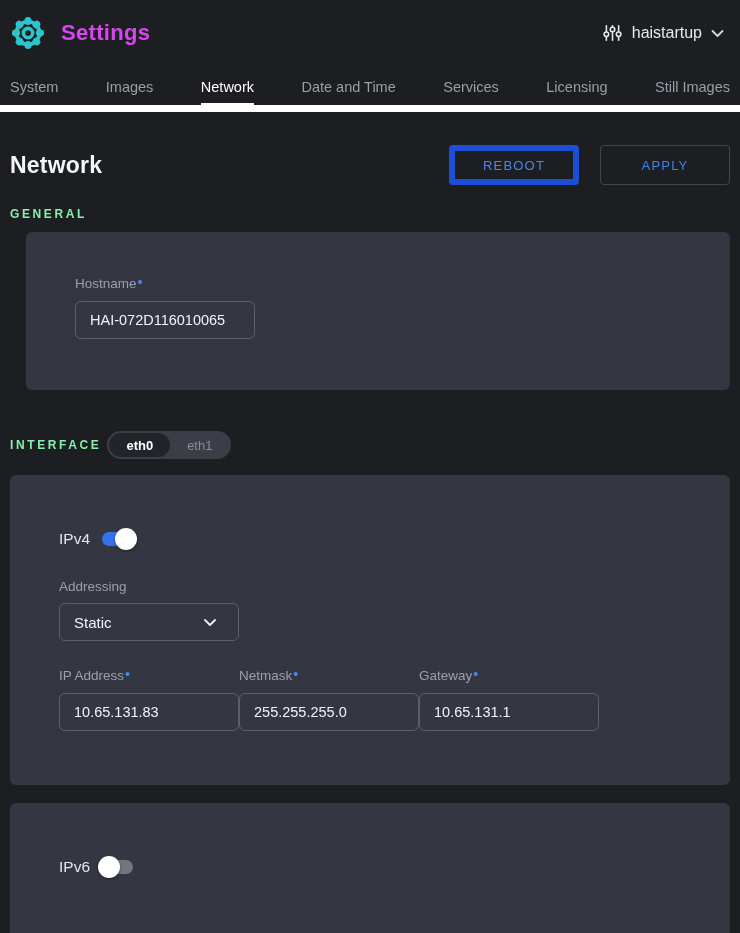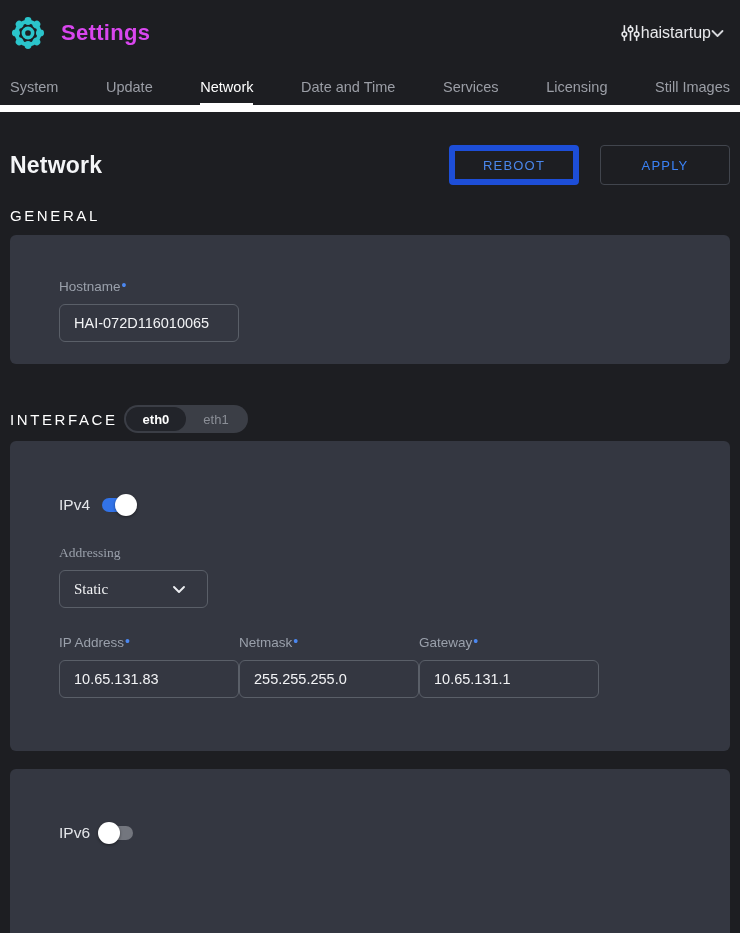--- a/index.html
+++ b/index.html
@@ -12,21 +12,21 @@
   }
 
   
   .app-header {
     height:66px;
     display:flex; align-items:center; justify-content:space-between;
     padding:0 16px 0 10px;
   }
   .brand { display:flex; align-items:center; gap:15px; }
   .brand-title { font-size:22px; font-weight:700; color:#d946ef; letter-spacing:.3px; }
-  .account { display:flex; align-items:center; cursor:pointer; }
+  .account { display:flex; align-items:center; gap:9px; cursor:pointer; }
   .account-name { font-size:16px; color:#e8e9ec; font-weight:400; }
 
   
   .tab-bar {
     display:flex; justify-content:space-between; align-items:stretch;
     padding:0 10px; height:46px;
     border-bottom:7px solid #ffffff;
   }
   .tab {
     position:relative;
@@ -52,31 +52,31 @@
     width:130px; height:40px;
     background:transparent; border-radius:4px;
     font-family:"Liberation Sans", sans-serif;
     font-size:13px; letter-spacing:1.2px; font-weight:500;
     cursor:pointer;
   }
   .btn-outline-primary { border:6px solid #1d4ed8; color:#4a87ec; }
   .btn-disabled { border:1px solid #41454d; color:#3b82f6; cursor:default; }
 
   .section-label {
-    font-size:15px; font-weight:400; letter-spacing:2.6px;
-    color:#ffffff;
+    font-size:12px; font-weight:700; letter-spacing:2.6px;
+    color:#86efac;
   }
   .section-general { margin-top:22px; }
 
   .card {
     margin-top:11px;
     background:#343741;
     border-radius:6px;
   }
-  .card-general { height:129px; padding:44px 49px 0 49px; }
+  .card-general { height:158px; padding:44px 49px 0 49px;margin-left:16px; }
 
   .field label, .field .field-label {
     display:block;
     font-size:13.5px; color:#9aa0ab; margin-bottom:9px;
   }
   .req { color:#4b87f0; font-size:14px; vertical-align:top; position:relative; top:-2px; margin-left:1px; }
   .text-input {
     width:180px; height:38px;
     background:transparent;
     border:1px solid #5a5f68; border-radius:6px;
@@ -97,41 +97,41 @@
   }
   .segment {
     border:none; background:transparent; cursor:pointer;
     font-family:"Liberation Sans", sans-serif;
     font-size:13px; color:#8a8e96;
     height:24px; padding:0 17px; border-radius:12px;
     display:flex; align-items:center;
   }
   .segment.selected { background:#22242a; color:#ffffff; font-weight:700; }
 
-  .card-ipv4 { margin-top:8px; height:310px; padding:55px 49px 0 49px; }
+  .card-ipv4 { margin-top:16px; height:310px; padding:55px 49px 0 49px; }
   .card-ipv6 { margin-top:18px; height:220px; padding:55px 49px 0 49px; }
 
   
   .toggle-row { display:flex; align-items:center; gap:12px; }
   .toggle-label { font-size:15.5px; color:#e3e5e9; }
   .toggle { position:relative; width:31px; height:14px; cursor:pointer; flex:0 0 auto; }
   .toggle .track { position:absolute; inset:0; border-radius:7px; }
   .toggle .knob {
     position:absolute; top:-4px;
     width:22px; height:22px; border-radius:50%;
     background:#ffffff; box-shadow:0 1px 3px rgba(0,0,0,.45);
   }
   .toggle.on .track { background:#3273e8; }
   .toggle.on .knob { left:13px; }
   .toggle.off .track { background:#73767e; }
   .toggle.off .knob { left:-4px; }
 
-  .addressing-group { margin-top:31px;font-family:Liberation Serif, serif; }
+  .addressing-group { margin-top:31px; }
   .select-box {
-    width:149px; height:38px;
+    width:180px; height:38px;
     border:1px solid #5a5f68; border-radius:6px;
     display:flex; align-items:center; justify-content:space-between;
     padding:0 21px 0 14px; cursor:pointer;
   }
   .select-value { font-size:15px; color:#f2f3f5; }
 
   .fields-row { margin-top:27px; display:flex; }
 
   svg { display:block; }
 </style>
@@ -176,21 +176,21 @@
     <span>
       <svg width="13" height="9" viewBox="0 0 13 9" fill="none" stroke="#d5d7db" stroke-width="1.8" stroke-linecap="round" stroke-linejoin="round">
         <polyline points="1.5,2 6.5,7 11.5,2"></polyline>
       </svg>
     </span>
   </div>
 </header>
 
 <nav class="tab-bar">
   <div class="tab">System</div>
-  <div class="tab">Update</div>
+  <div class="tab">Images</div>
   <div class="tab active">Network</div>
   <div class="tab">Date and Time</div>
   <div class="tab">Services</div>
   <div class="tab">Licensing</div>
   <div class="tab">Still Images</div>
 </nav>
 
 <main class="main">
 
   <div class="page-head">

